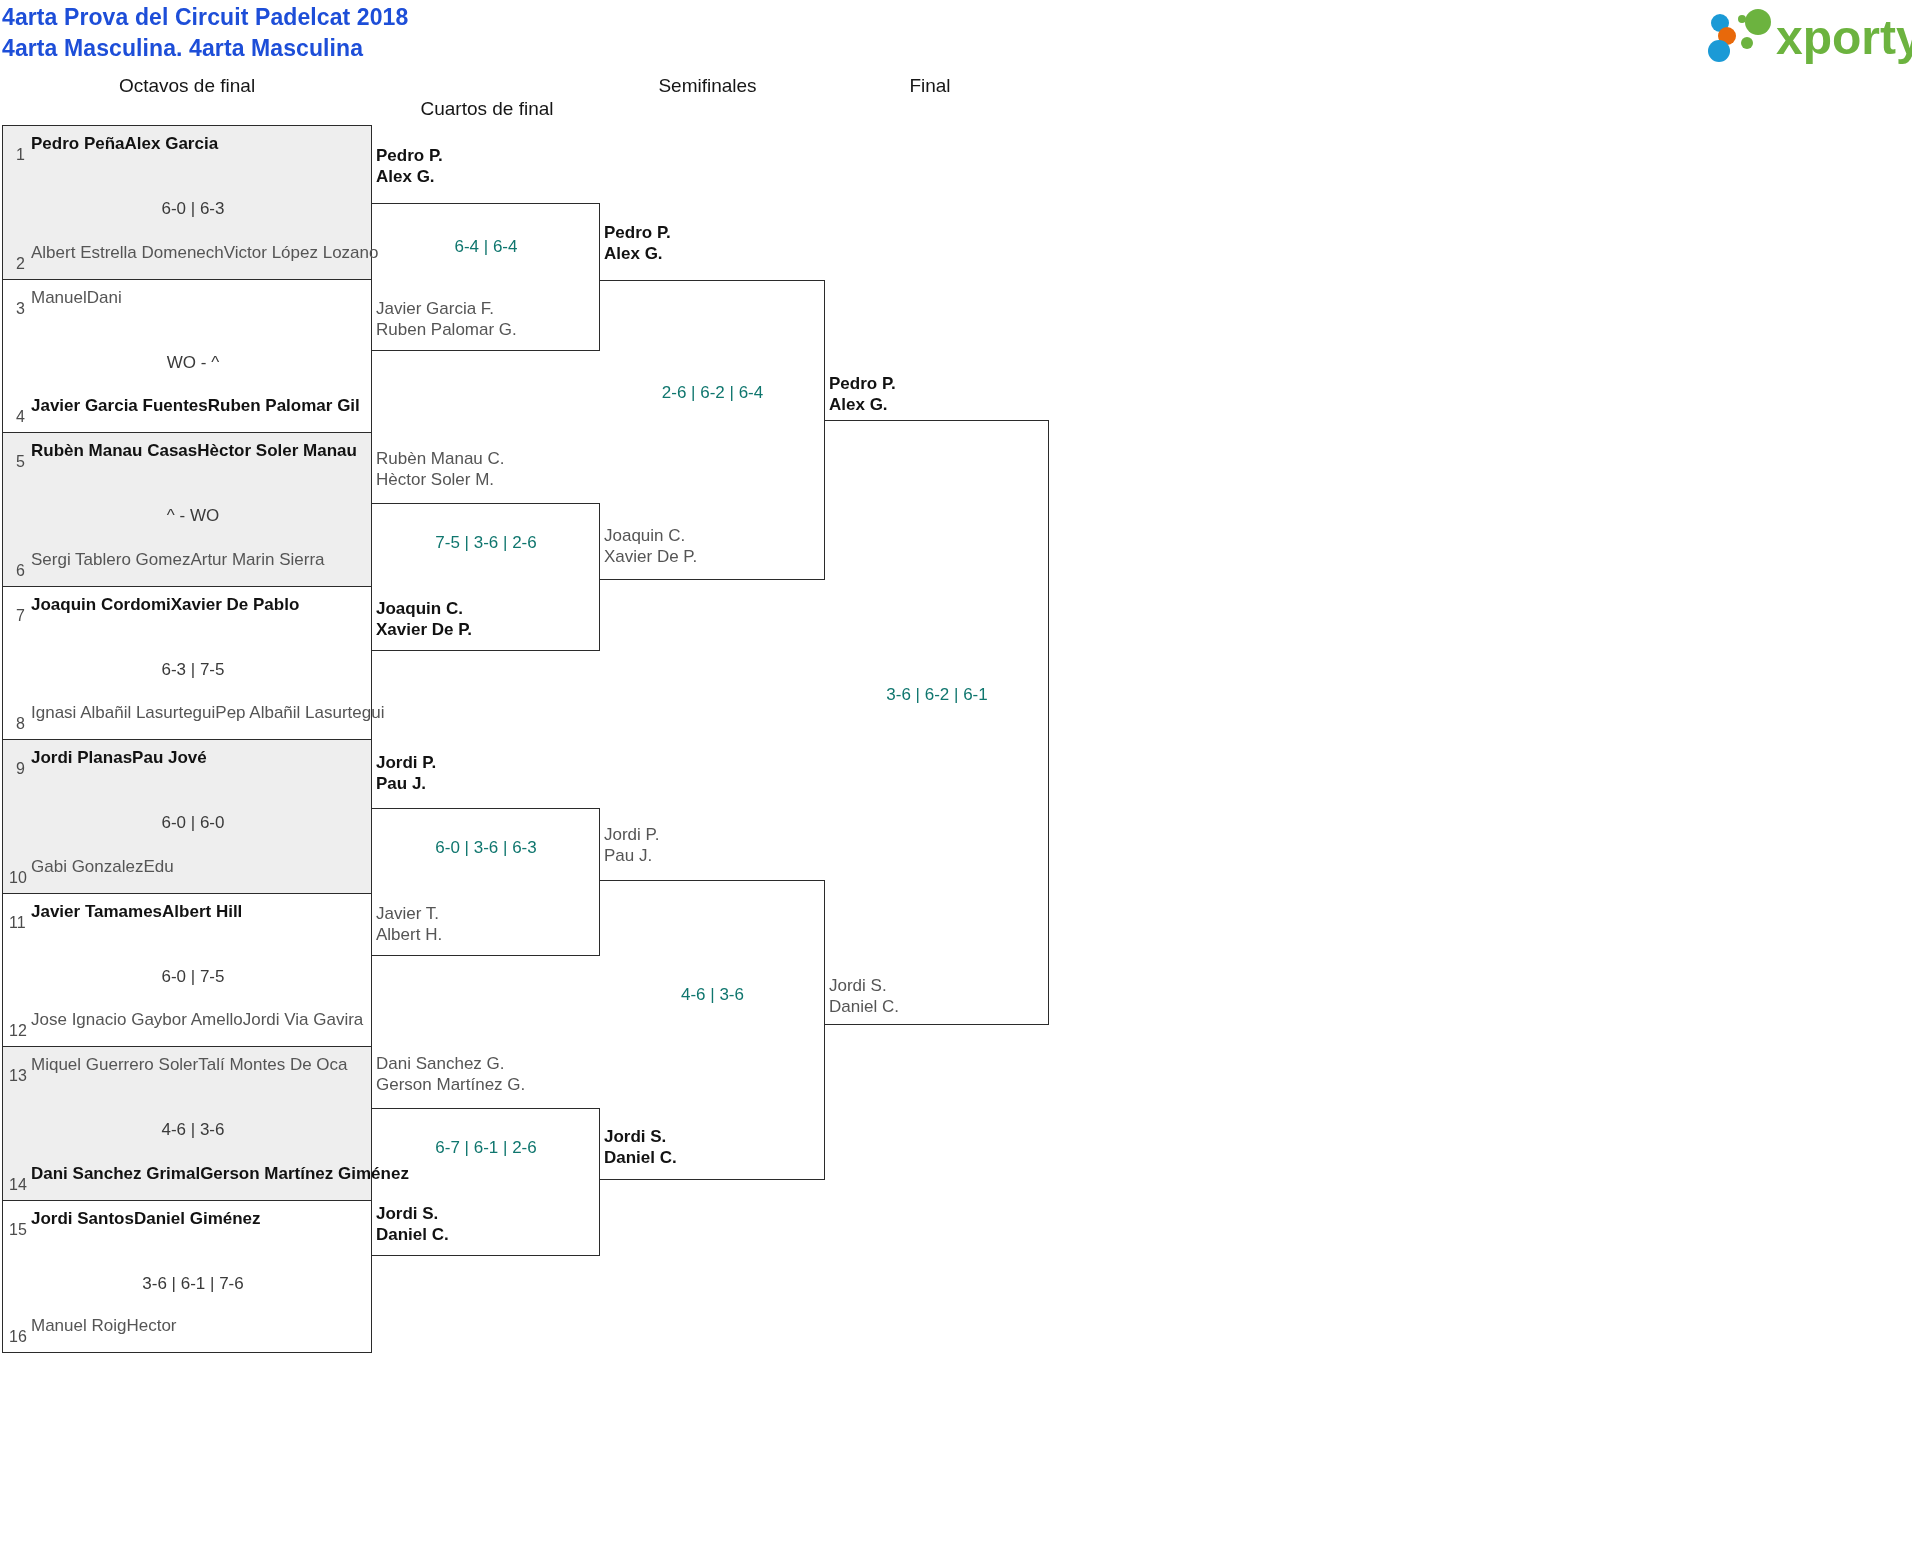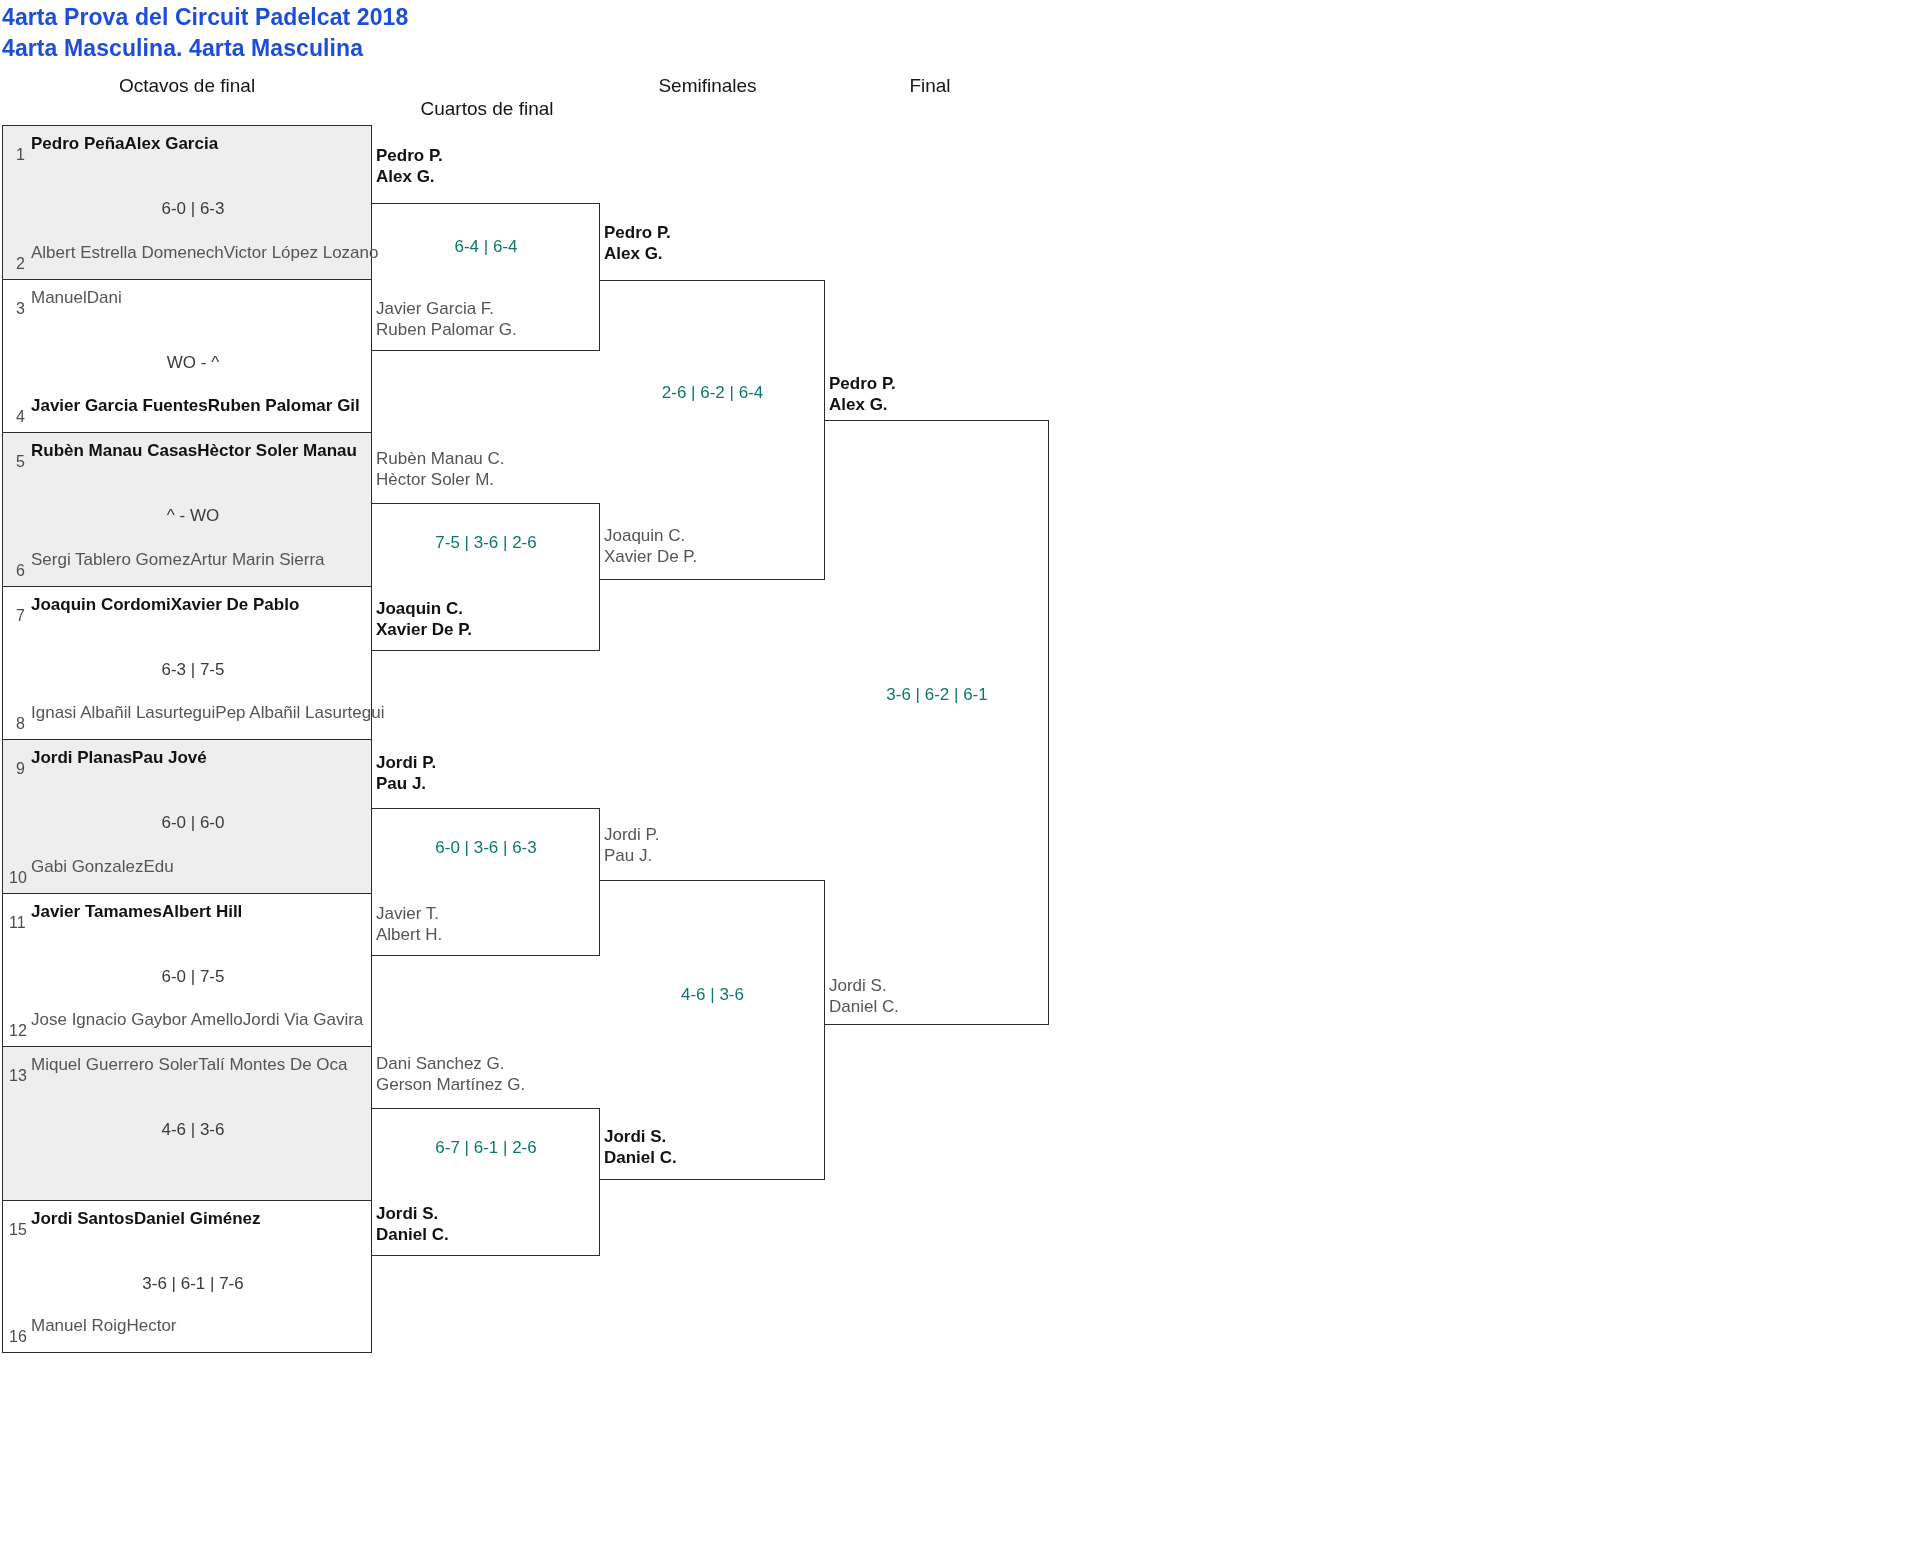--- a/index.html
+++ b/index.html
@@ -71,20 +71,33 @@
 </head>
 <body>
 
 <div id="root">
 
   <div class="title-block">
     <div class="title-line">4arta Prova del Circuit Padelcat 2018</div>
     <div class="title-line">4arta Masculina. 4arta Masculina</div>
   </div>
 
+  <div class="logo">
+    <svg width="210" height="62" viewBox="0 0 210 62" xmlns="http://www.w3.org/2000/svg" aria-hidden="true">
+      <g>
+        <circle cx="18" cy="17" r="9" fill="#1b9ad6"></circle>
+        <circle cx="40" cy="13" r="4" fill="#6cb33f"></circle>
+        <circle cx="56" cy="16" r="13" fill="#6cb33f"></circle>
+        <circle cx="25" cy="30" r="9" fill="#e8690b"></circle>
+        <circle cx="45" cy="37" r="6" fill="#6cb33f"></circle>
+        <circle cx="17" cy="45" r="11" fill="#1b9ad6"></circle>
+      </g>
+      <text x="74" y="48" font-family="Liberation Sans, sans-serif" font-size="48" font-weight="700" fill="#6cb33f">xporty</text>
+    </svg>
+  </div>
 
   <div class="round-head" style="left:2px; top:75px; width:370px;">Octavos de final</div>
   <div class="round-head" style="left:372px; top:75px; width:230px;margin-top:23px;">Cuartos de final</div>
   <div class="round-head" style="left:600px; top:75px; width:215px;">Semifinales</div>
   <div class="round-head" style="left:825px; top:75px; width:210px;">Final</div>
 
   <div class="r1">
 
     <div class="r1-match shade">
       <div class="slot top win">
@@ -196,20 +209,27 @@
 
     <div class="r1-match shade">
       <div class="slot top">
         <div class="seed">13</div>
         <div class="names">
           <span class="nm">Miquel Guerrero Soler</span>
           <span class="nm">Talí Montes De Oca</span>
         </div>
       </div>
       <div class="score r1-score">4-6 | 3-6</div>
+      <div class="slot bot win">
+        <div class="seed">14</div>
+        <div class="names">
+          <span class="nm">Dani Sanchez Grimal</span>
+          <span class="nm">Gerson Martínez Giménez</span>
+        </div>
+      </div>
     </div>
 
     <div class="r1-match">
       <div class="slot top win">
         <div class="seed">15</div>
         <div class="names">
           <span class="nm">Jordi Santos</span>
           <span class="nm">Daniel Giménez</span>
         </div>
       </div>

